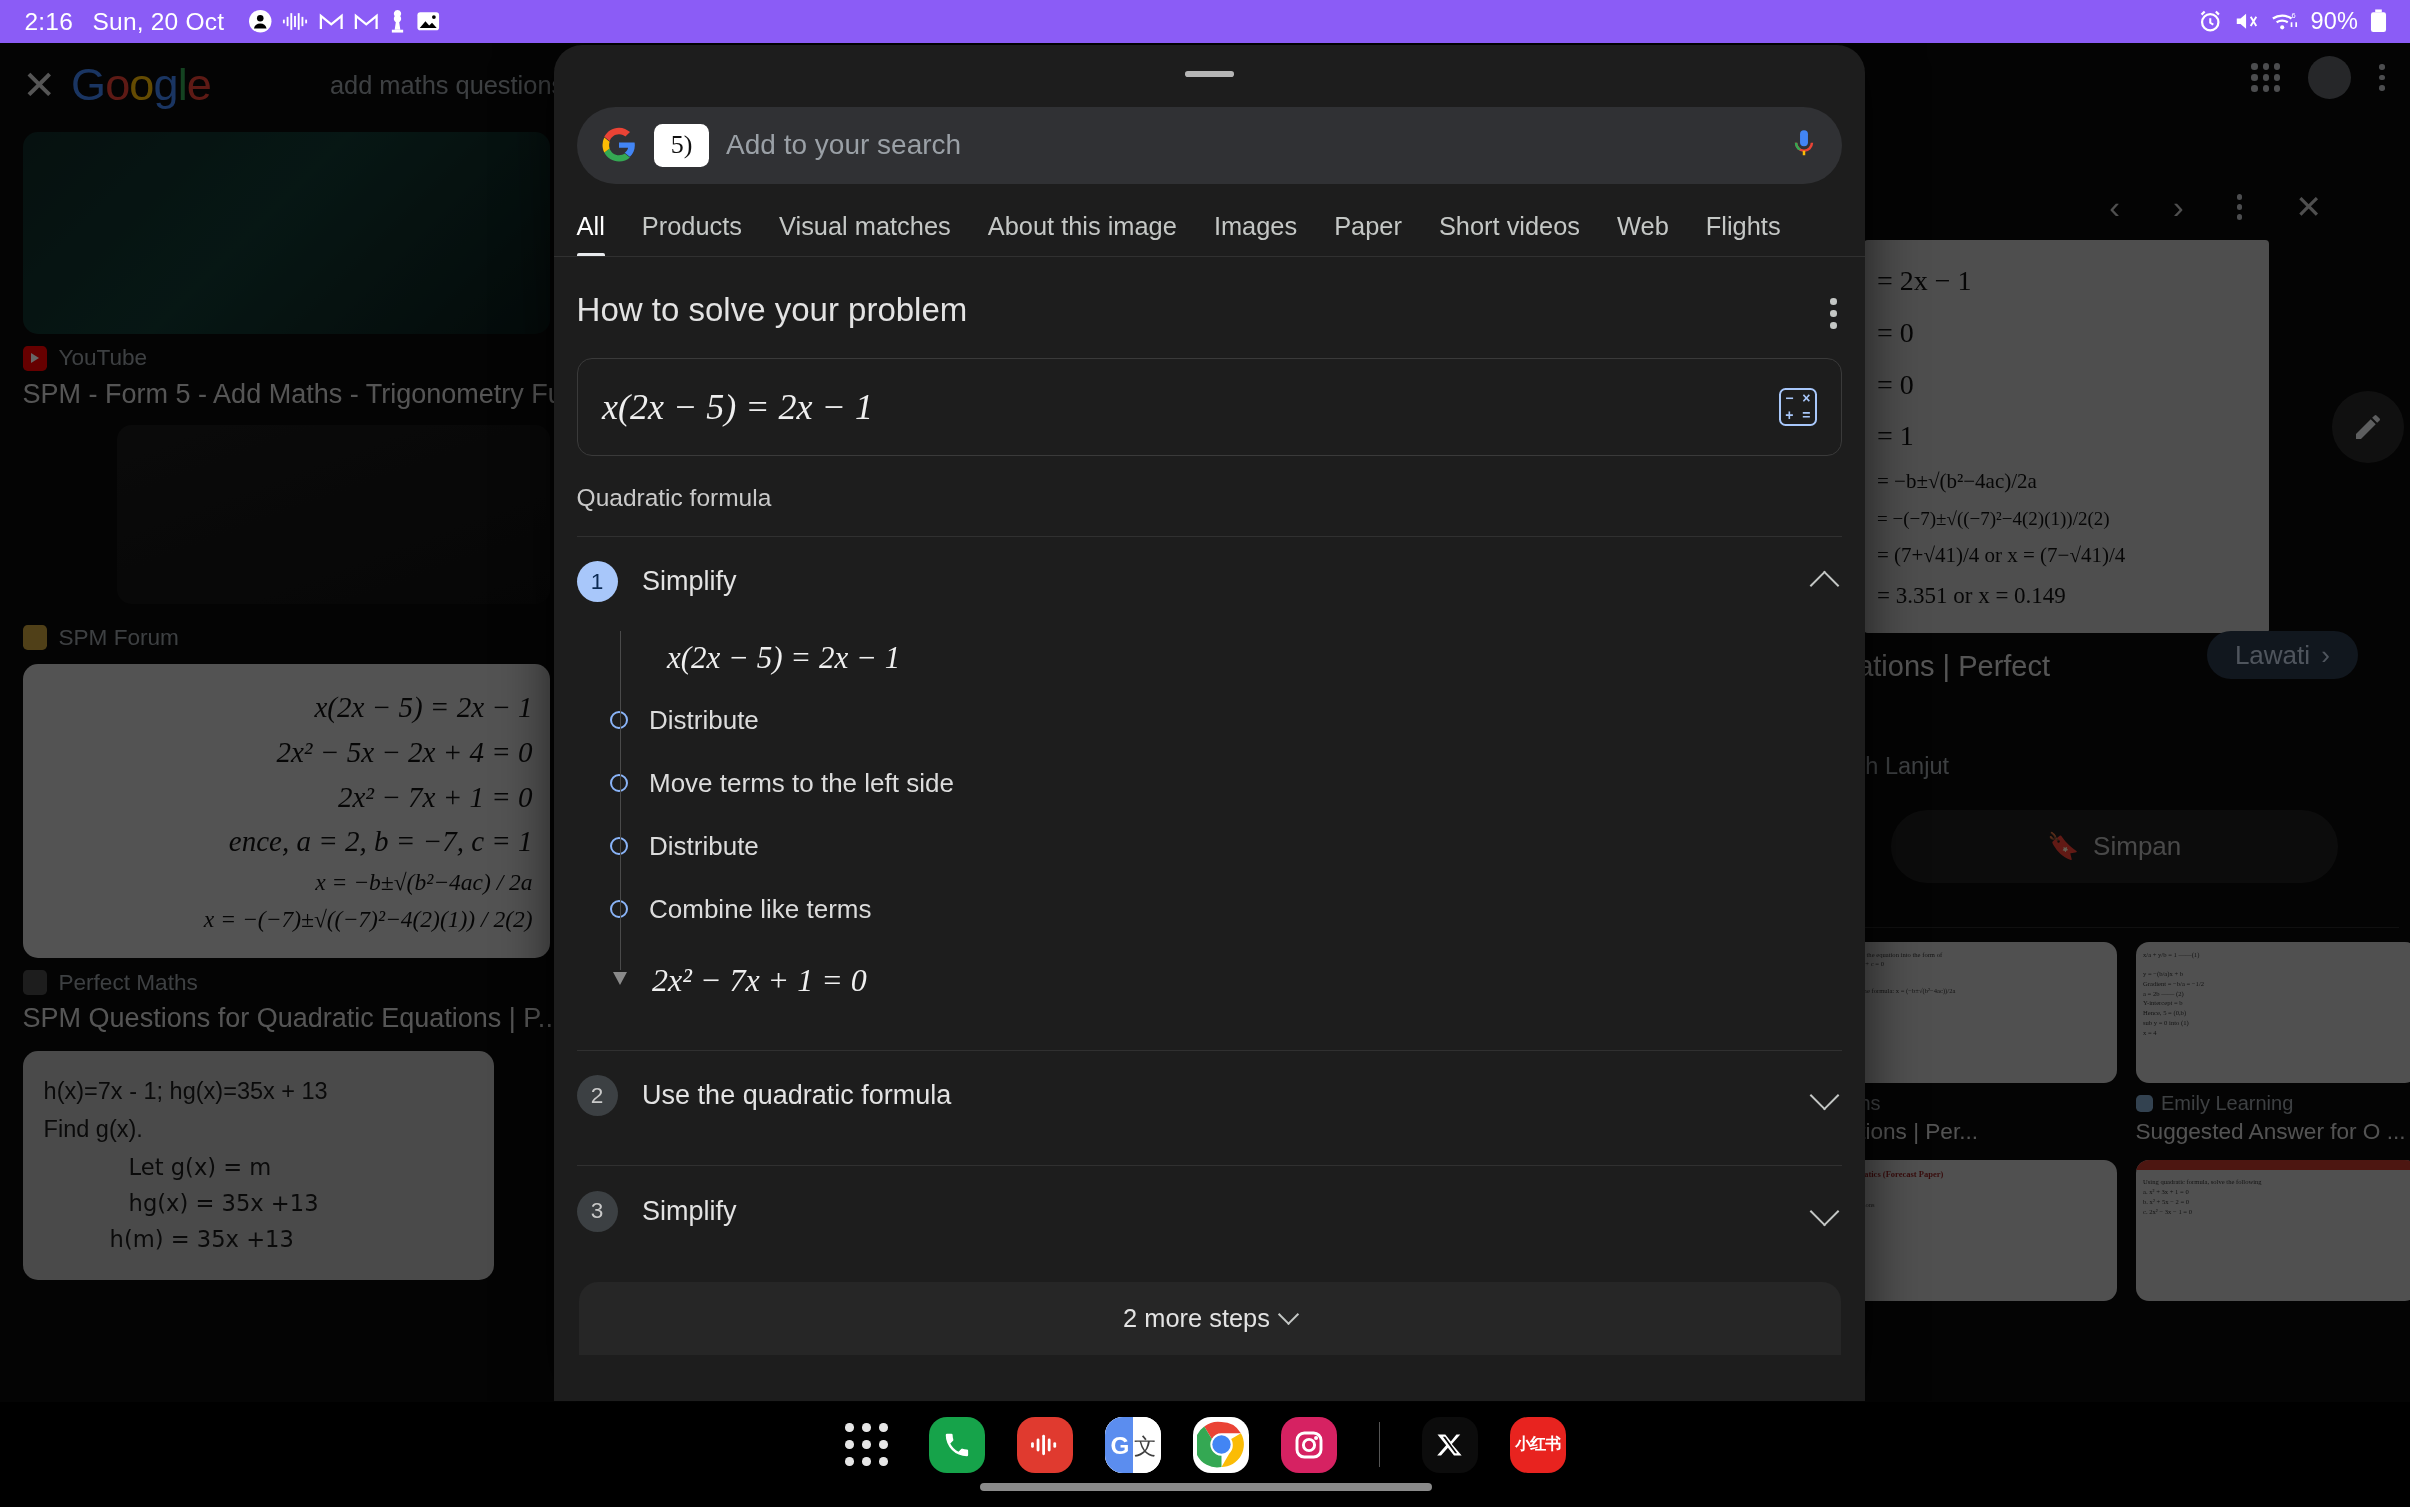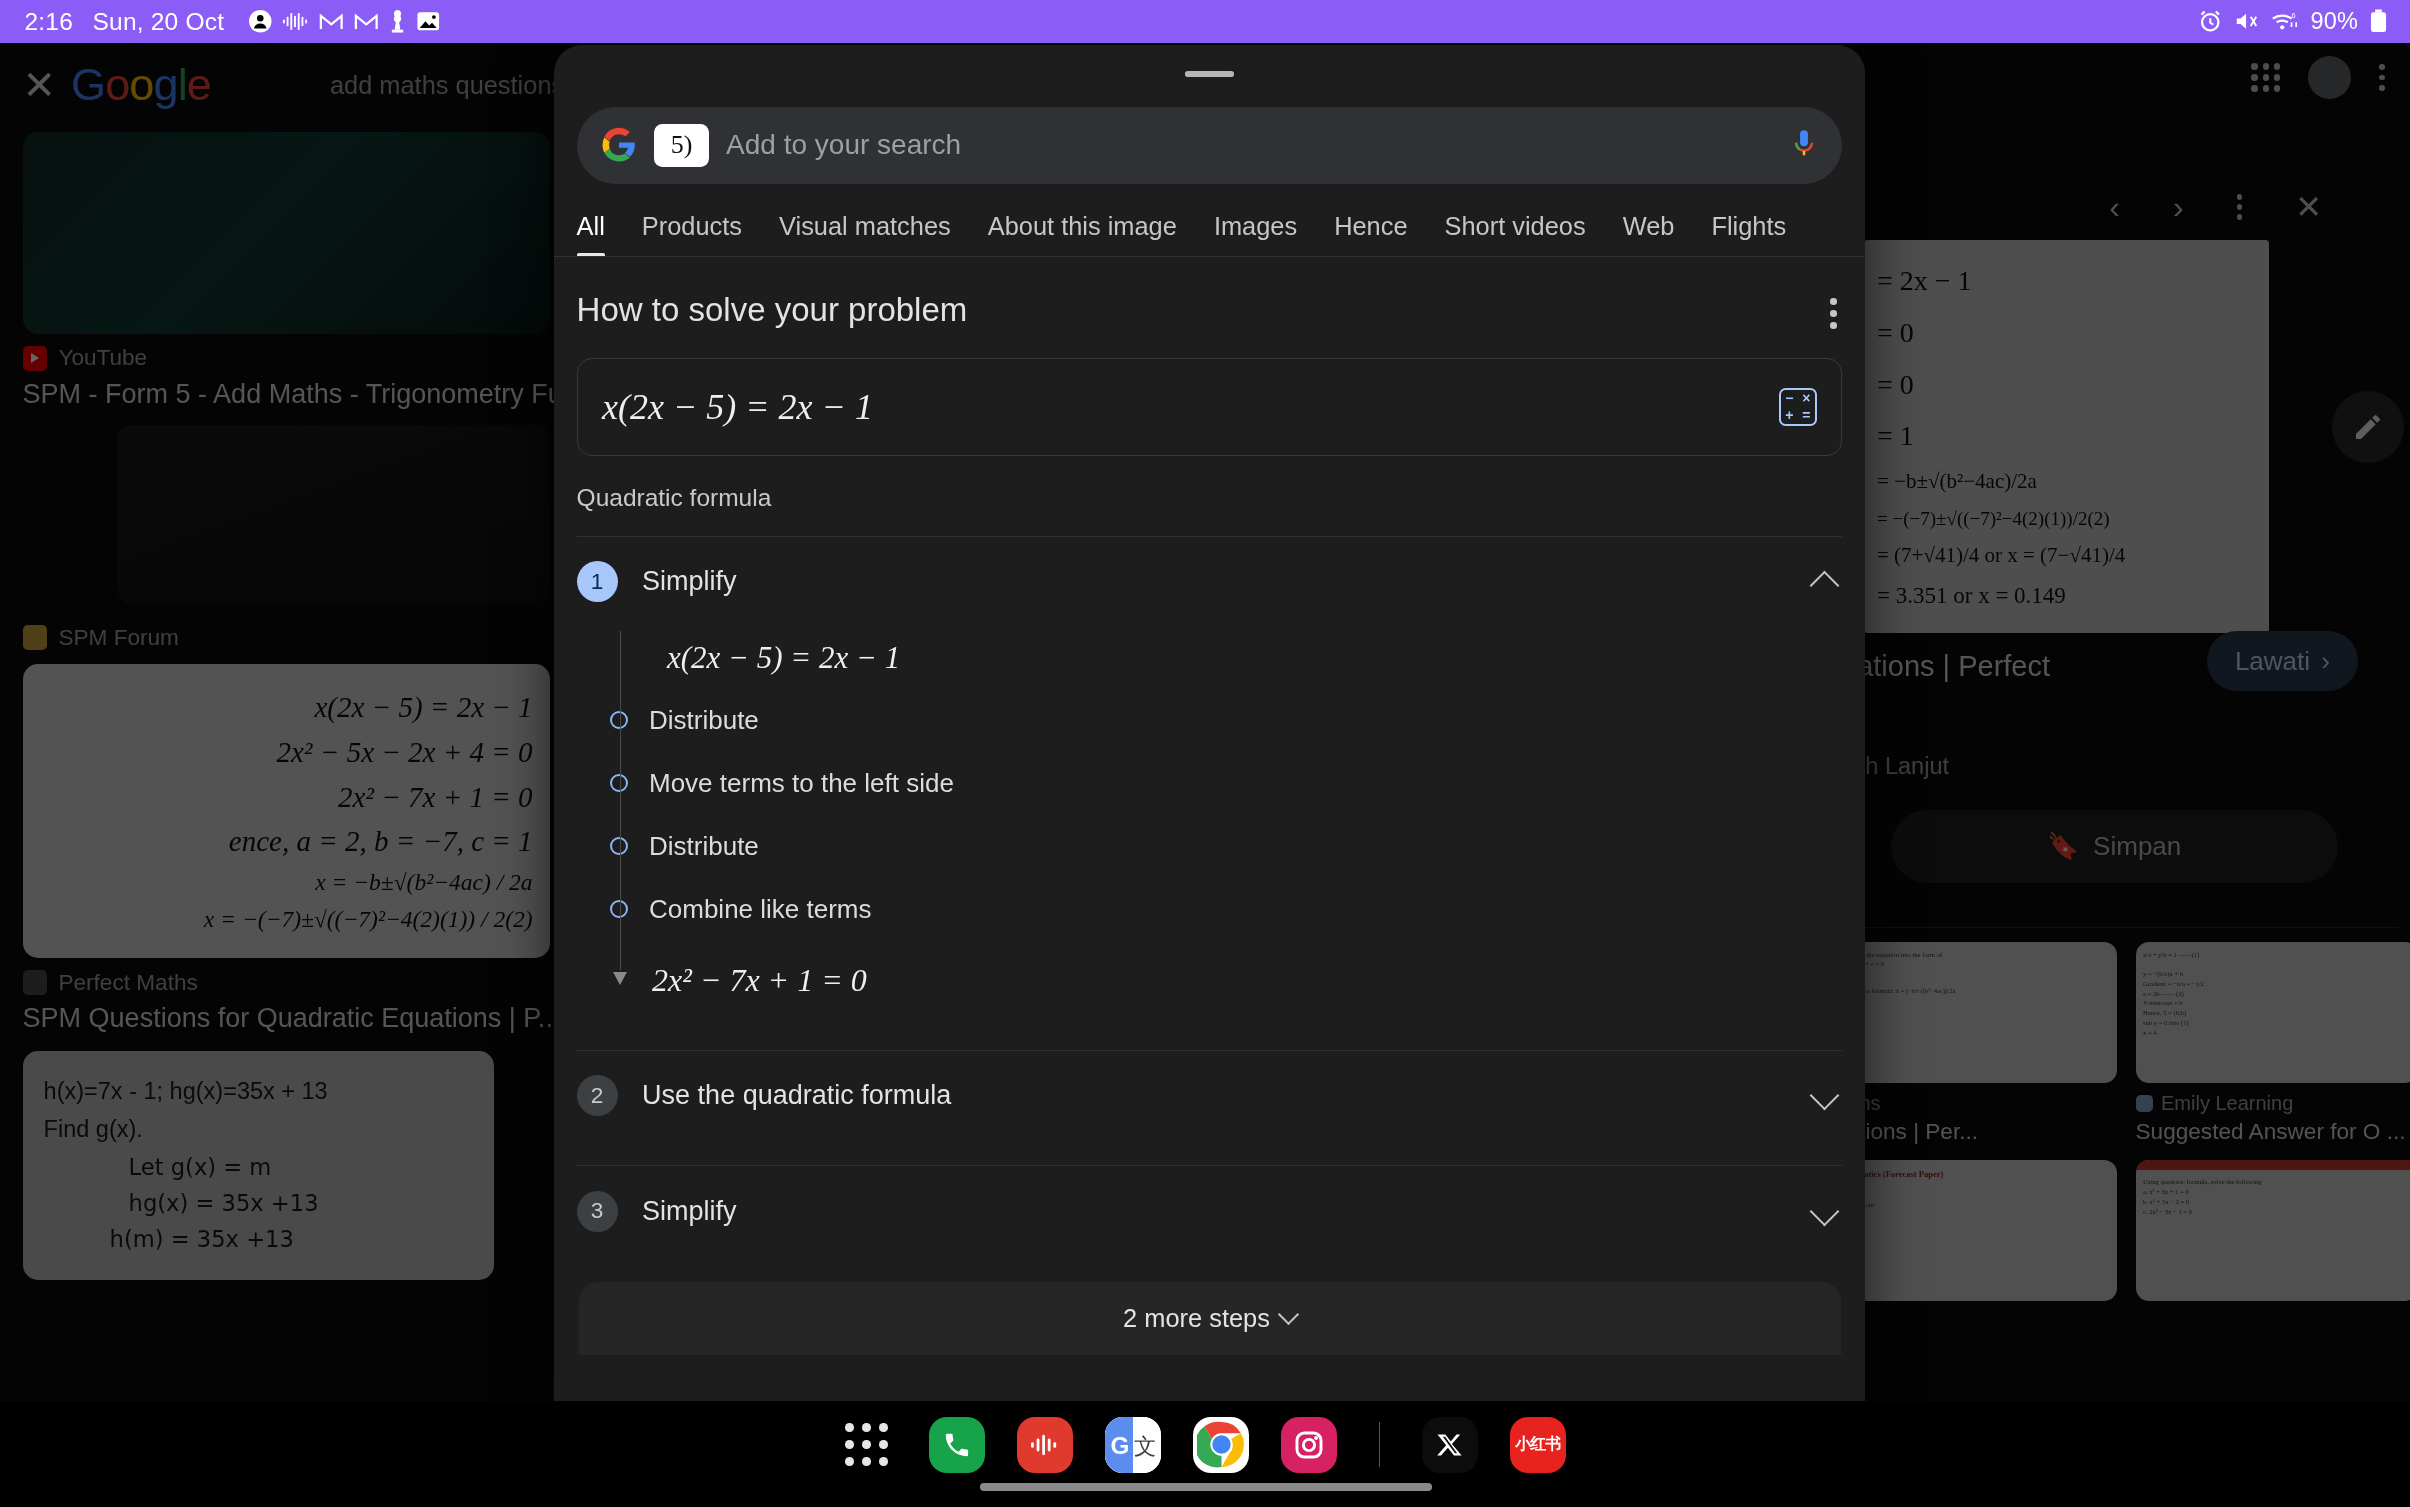--- a/index.html
+++ b/index.html
@@ -86,21 +86,21 @@
   
   .rp-nav { position: absolute; top: 188px; right: 89px; display: flex; align-items: center; gap: 53px; color: #c6c6c6; font-size: 32px; }
   .rp-sheet { position: absolute; top: 240px; left: 1864px; width: 443px; }
   .rp-math {
     width: 405px; background: #c2c2c2; color: #111; padding: 15px 13px;
     font-family: "Liberation Serif", serif; font-size: 28px; line-height: 1.85;
     border-radius: 3.8px; overflow: hidden; white-space: nowrap;
   }
   .rp-title { position: absolute; top: 650px; left: 1841px; width: 405px; font-size: 29px; color: #d5d5d5; }
   .rp-visit {
-    position: absolute; top: 631px; right: 53px; height: 60px; padding: 0 28px;
+    position: absolute; top: 631px; right: 53px; height: 48px; padding: 0 28px;
     border-radius: 30px; background: #2b3a4d; color: #c6d4e8; font-size: 26px;
     display: flex; align-items: center; gap: 11.3px;
   }
   .rp-more { position: absolute; top: 753px; left: 1834px; font-size: 23.5px; color: #9aa0a6; }
   .rp-save {
     position: absolute; top: 810px; left: 1891px; width: 447px; height: 73px;
     border-radius: 37px; background: #1f1f1f; color: #b6b6b6; font-size: 26px;
     display: flex; align-items: center; justify-content: center; gap: 13px;
   }
   .rp-divider { position:absolute; top: 927px; left: 1834px; width: 565px; height:0.9px; background:#2a2a2a; }
@@ -479,21 +479,21 @@
         </svg>
       </span>
     </div>
 
     <div class="tabs">
       <span class="tab active">All</span>
       <span class="tab">Products</span>
       <span class="tab">Visual matches</span>
       <span class="tab">About this image</span>
       <span class="tab">Images</span>
-      <span class="tab">Hence</span>
+      <span class="tab">Paper</span>
       <span class="tab">Short videos</span>
       <span class="tab">Web</span>
       <span class="tab">Flights</span>
     </div>
 
     <div class="card-head">
       <span class="card-title">How to solve your problem</span>
       <span class="kebab2">
           <i></i>
           <i></i>

